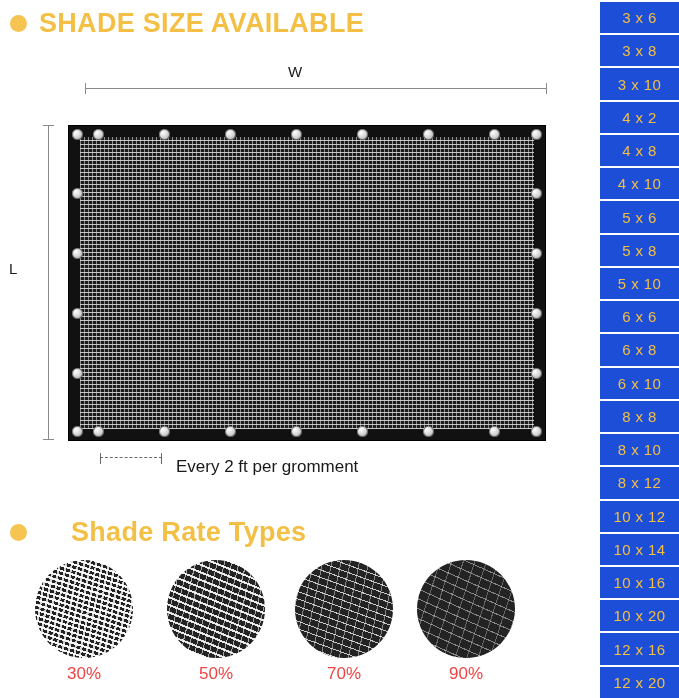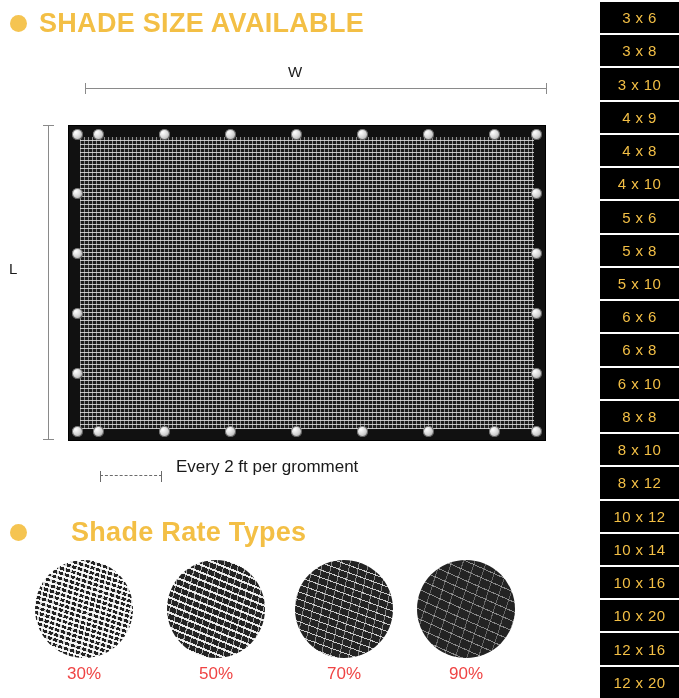--- a/index.html
+++ b/index.html
@@ -158,21 +158,21 @@
     background: radial-gradient(circle at 35% 32%, #ffffff 0%, #d8d8d8 45%, #8f8f8f 100%);
     box-shadow: 0 0 0 1px rgba(0,0,0,0.45) inset;
   }
 
   
   .spacing-note {
     position: absolute;
     left: 100px;
     top: 402px;
     display: flex;
-    align-items: flex-end;
+    align-items: flex-start;
     gap: 14px;
   }
   .dash-seg {
     position: relative;
     width: 62px;
     height: 1px;
     border-top: 1px dashed #6b6b6b;
   }
   .dash-seg:before, .dash-seg:after {
     content: "";
@@ -249,21 +249,21 @@
     width: 79px;
     height: 698px;
     display: flex;
     flex-direction: column;
     gap: 2px;
     padding-top: 2px;
     box-sizing: border-box;
   }
   .size-chip {
     flex: 1 1 auto;
-    background: #000000;
+    background: #1d4ed8;
     color: #f3bf45;
     font-size: 15px;
     display: flex;
     align-items: center;
     justify-content: center;
     letter-spacing: 0.4px;
   }
 </style>
 </head>
 <body>
@@ -347,21 +347,21 @@
         <div class="disc tex90"></div>
         <div class="label">90%</div>
       </div>
     </div>
   </div>
 
   <div class="size-list">
     <div class="size-chip">3 x 6</div>
     <div class="size-chip">3 x 8</div>
     <div class="size-chip">3 x 10</div>
-    <div class="size-chip">4 x 9</div>
+    <div class="size-chip">4 x 2</div>
     <div class="size-chip">4 x 8</div>
     <div class="size-chip">4 x 10</div>
     <div class="size-chip">5 x 6</div>
     <div class="size-chip">5 x 8</div>
     <div class="size-chip">5 x 10</div>
     <div class="size-chip">6 x 6</div>
     <div class="size-chip">6 x 8</div>
     <div class="size-chip">6 x 10</div>
     <div class="size-chip">8 x 8</div>
     <div class="size-chip">8 x 10</div>

